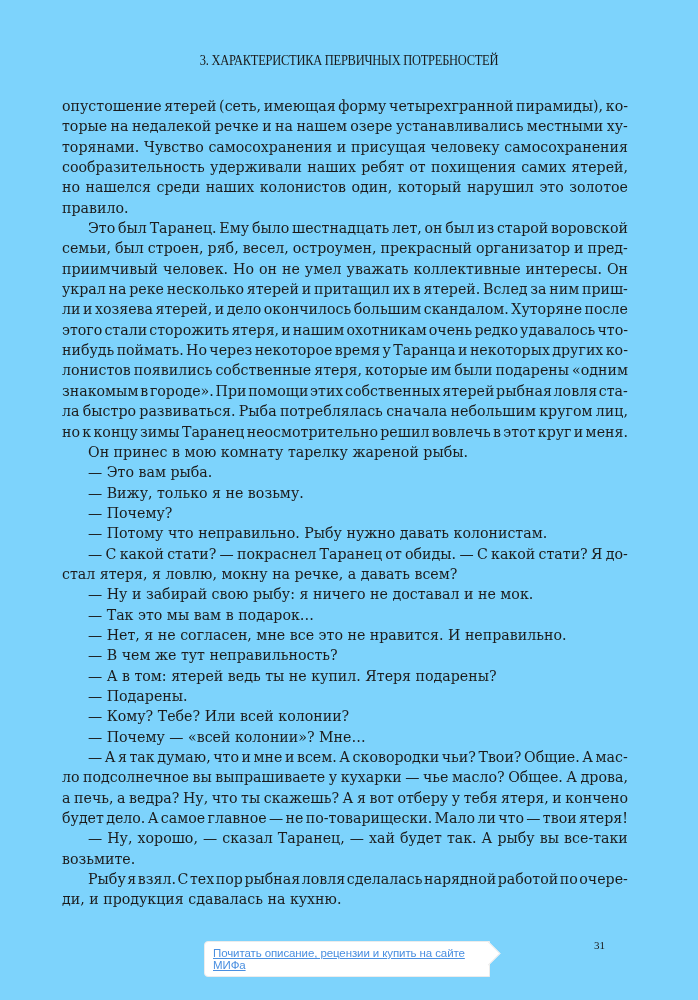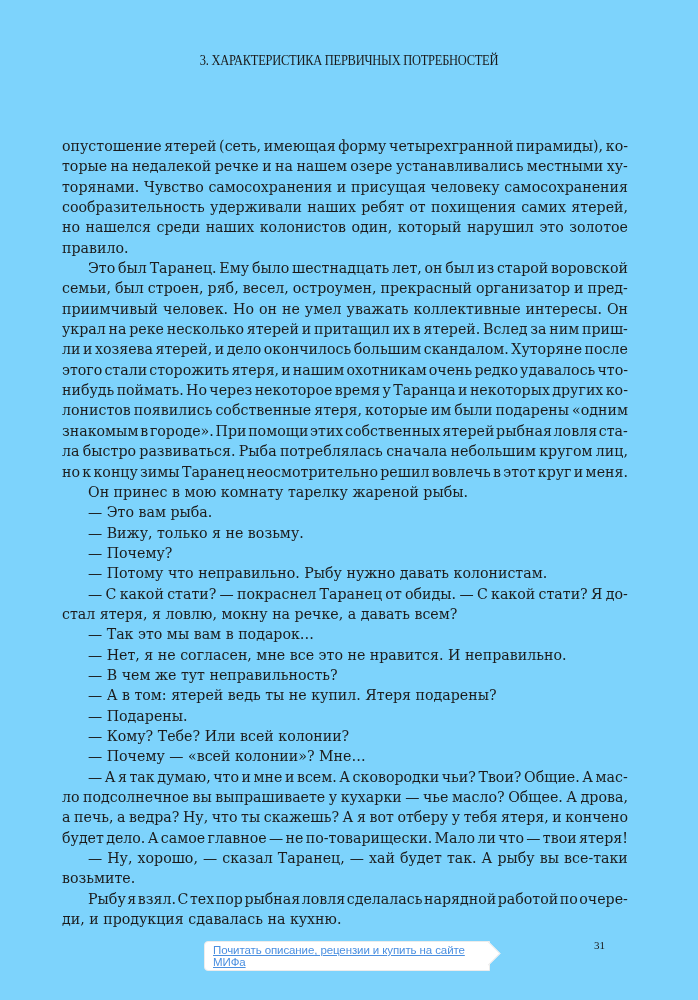--- a/index.html
+++ b/index.html
@@ -7,29 +7,28 @@
     .page { position: absolute; left: 0; top: 0; width: 698px; height: 1000px; background: #7dd3fc; }
     .running-head {
       position: absolute; top: 52px; left: 0; width: 698px; text-align: center;
       font-family: "Liberation Serif", serif; font-size: 14.5px; color: #1a1a1a;
       letter-spacing: -0.3px; transform: scaleX(0.86); transform-origin: center;
     }
     .body-text {
       position: absolute; left: 62px; top: 96px; width: 566px;
       font-family: "DejaVu Serif", serif; font-size: 14.2px; line-height: 20.35px;
       color: #1c1c1c;
-      margin-top: 40px;
     }
     .line { white-space: nowrap; height: 20.35px; display: flex; }
     .line.justify { justify-content: space-between; }
     .line.indent { padding-left: 26px; }
     .line .w { display: inline-block; }
     .line.plain span { white-space: pre; }
     .footer-link-box {
-      position: absolute; left: 204px; top: 941px; width: 286px; height: 30px;
+      position: absolute; left: 204px; top: 941px; width: 286px; height: 36px;
       border: 1px solid #ececec; border-radius: 4px 0 0 4px; background: #fff;
       display: flex; align-items: center; padding-left: 8px; box-sizing: border-box;
     }
     .footer-link-box:after {
       content: ""; position: absolute; right: -8px; top: 3px; width: 16px; height: 16px;
       border-top: 1px solid #ececec; border-right: 1px solid #ececec; background: #fff;
       transform: rotate(45deg);
     }
     .footer-link {
       font-family: "Liberation Sans", sans-serif; font-size: 11.5px; color: #4a8fe0;
@@ -275,20 +274,23 @@
         <span class="w">обиды.</span>
         <span class="w">—</span>
         <span class="w">С</span>
         <span class="w">какой</span>
         <span class="w">стати?</span>
         <span class="w">Я</span>
         <span class="w">до-</span>
       </div>
       <div class="line plain">
         <span>стал ятеря, я ловлю, мокну на речке, а давать всем?</span>
+      </div>
+      <div class="line indent plain">
+        <span>— Ну и забирай свою рыбу: я ничего не доставал и не мок.</span>
       </div>
       <div class="line indent plain">
         <span>— Так это мы вам в подарок…</span>
       </div>
       <div class="line indent plain">
         <span>— Нет, я не согласен, мне все это не нравится. И неправильно.</span>
       </div>
       <div class="line indent plain">
         <span>— В чем же тут неправильность?</span>
       </div>

